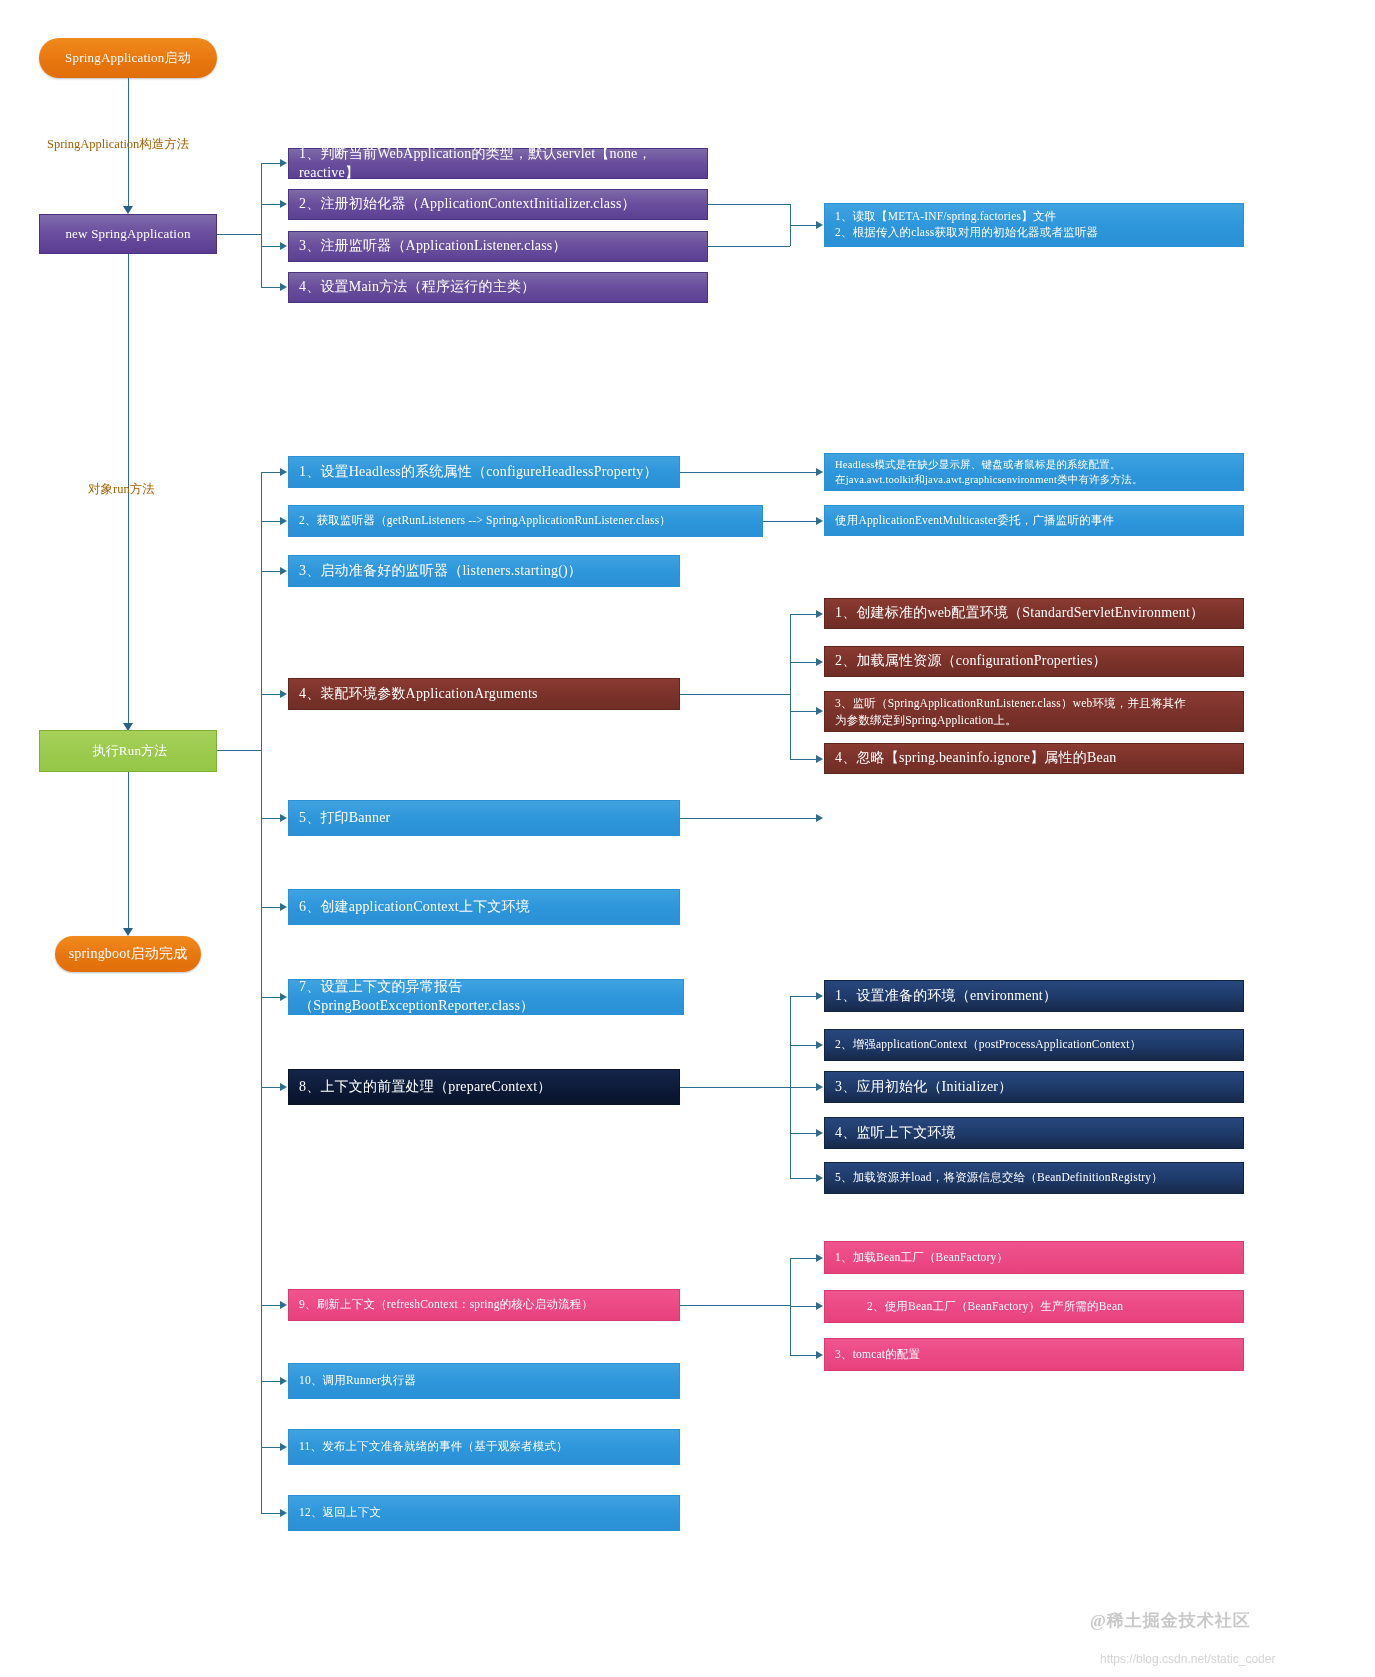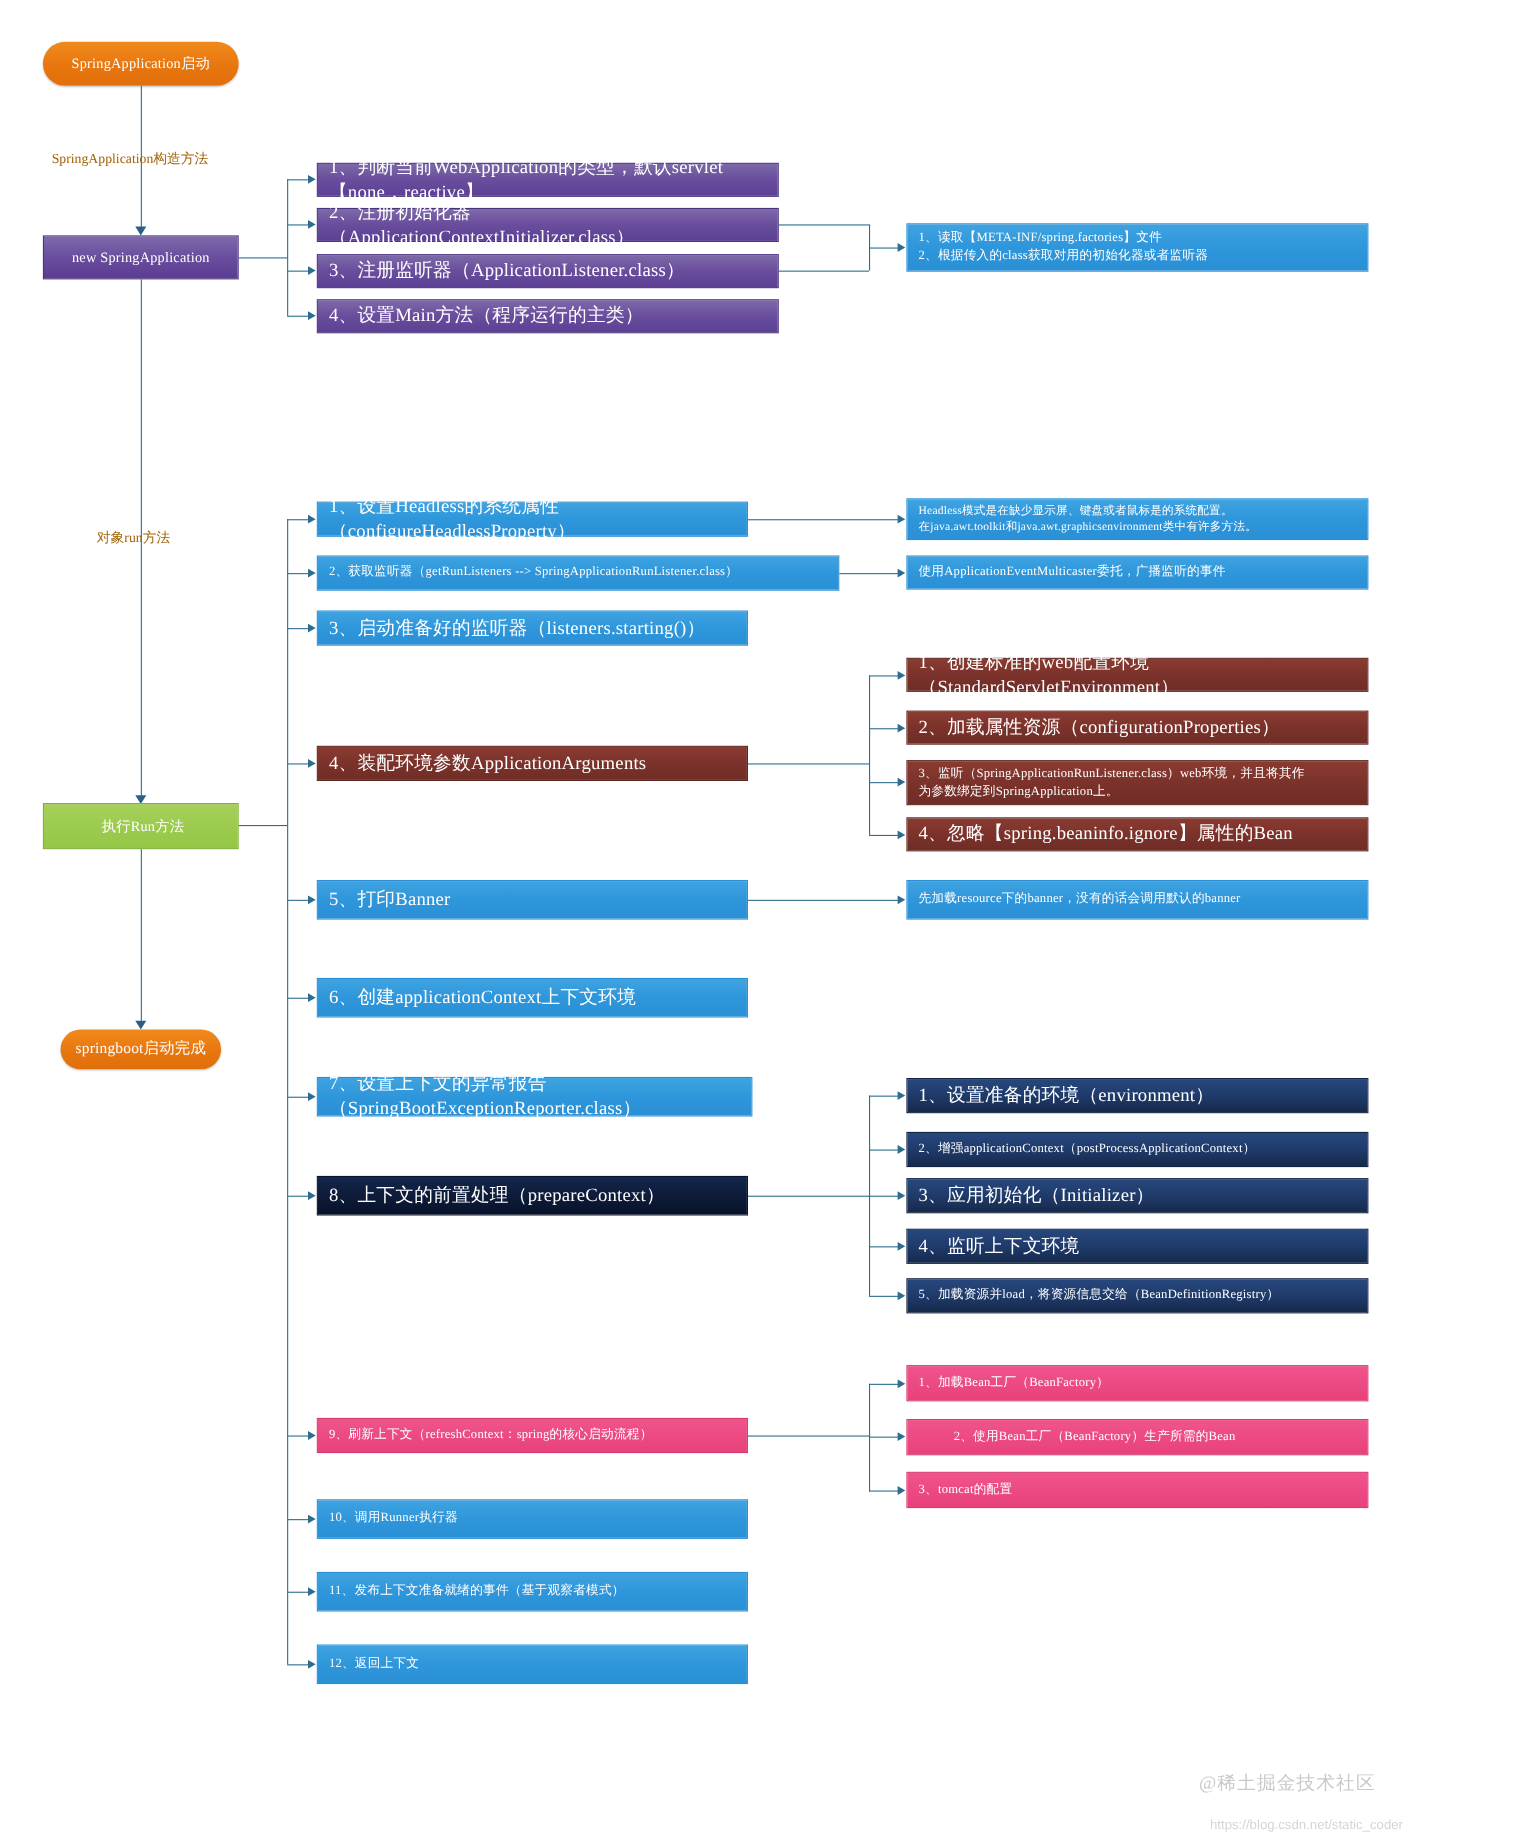--- a/index.html
+++ b/index.html
@@ -14,21 +14,21 @@
     background:#fff;
     overflow:hidden;
   }
   
   .node{
     position:absolute;
     box-sizing:border-box;
     display:flex;
     align-items:center;
     color:#ffffff;
-    font-size:17px;
+    font-size:14px;
     line-height:1.35;
     letter-spacing:.2px;
     padding:6px 10px;
     white-space:pre-line;
   }
   .node.center{justify-content:center;text-align:center;}
 
   
   .term{
     border-radius:22px;
@@ -217,21 +217,20 @@
 
   <div class="ln hl" style="left:790px;top:759px;width:27px;"></div>
   <div class="arrow" style="left:816px;top:755px;"></div>
   <div class="node brown" style="left:824px;top:743px;width:420px;height:31px;">4、忽略【spring.beaninfo.ignore】属性的Bean</div>
 
   <div class="ln hl" style="left:261px;top:818px;width:20px;"></div>
   <div class="arrow" style="left:280px;top:814px;"></div>
   <div class="node blue" style="left:288px;top:800px;width:392px;height:36px;">5、打印Banner</div>
   <div class="ln hl" style="left:680px;top:818px;width:137px;"></div>
   <div class="arrow" style="left:816px;top:814px;"></div>
-  <div class="node blue" style="left:824px;top:800px;width:420px;height:36px;font-size:11.5px;">先加载resource下的banner，没有的话会调用默认的banner</div>
 
   <div class="ln hl" style="left:261px;top:907px;width:20px;"></div>
   <div class="arrow" style="left:280px;top:903px;"></div>
   <div class="node blue" style="left:288px;top:889px;width:392px;height:36px;">6、创建applicationContext上下文环境</div>
 
   <div class="ln hl" style="left:261px;top:997px;width:20px;"></div>
   <div class="arrow" style="left:280px;top:993px;"></div>
   <div class="node blue" style="left:288px;top:979px;width:396px;height:36px;">7、设置上下文的异常报告（SpringBootExceptionReporter.class）</div>
 
   <div class="ln hl" style="left:261px;top:1087px;width:20px;"></div>
@@ -285,16 +284,16 @@
   <div class="node blue" style="left:288px;top:1363px;width:392px;height:36px;font-size:11.5px;">10、调用Runner执行器</div>
 
   <div class="ln hl" style="left:261px;top:1447px;width:20px;"></div>
   <div class="arrow" style="left:280px;top:1443px;"></div>
   <div class="node blue" style="left:288px;top:1429px;width:392px;height:36px;font-size:11.5px;">11、发布上下文准备就绪的事件（基于观察者模式）</div>
 
   <div class="ln hl" style="left:261px;top:1513px;width:20px;"></div>
   <div class="arrow" style="left:280px;top:1509px;"></div>
   <div class="node blue" style="left:288px;top:1495px;width:392px;height:36px;font-size:11.5px;">12、返回上下文</div>
 
-  <div class="wm" style="left:1090px;top:1609px;">@稀土掘金技术社区</div>
+  <div class="wm" style="left:1090px;top:1609px;font-weight:bold;">@稀土掘金技术社区</div>
   <div class="wm2" style="left:1100px;top:1652px;">https://blog.csdn.net/static_coder</div>
 
 </div>
 
 </body></html>

